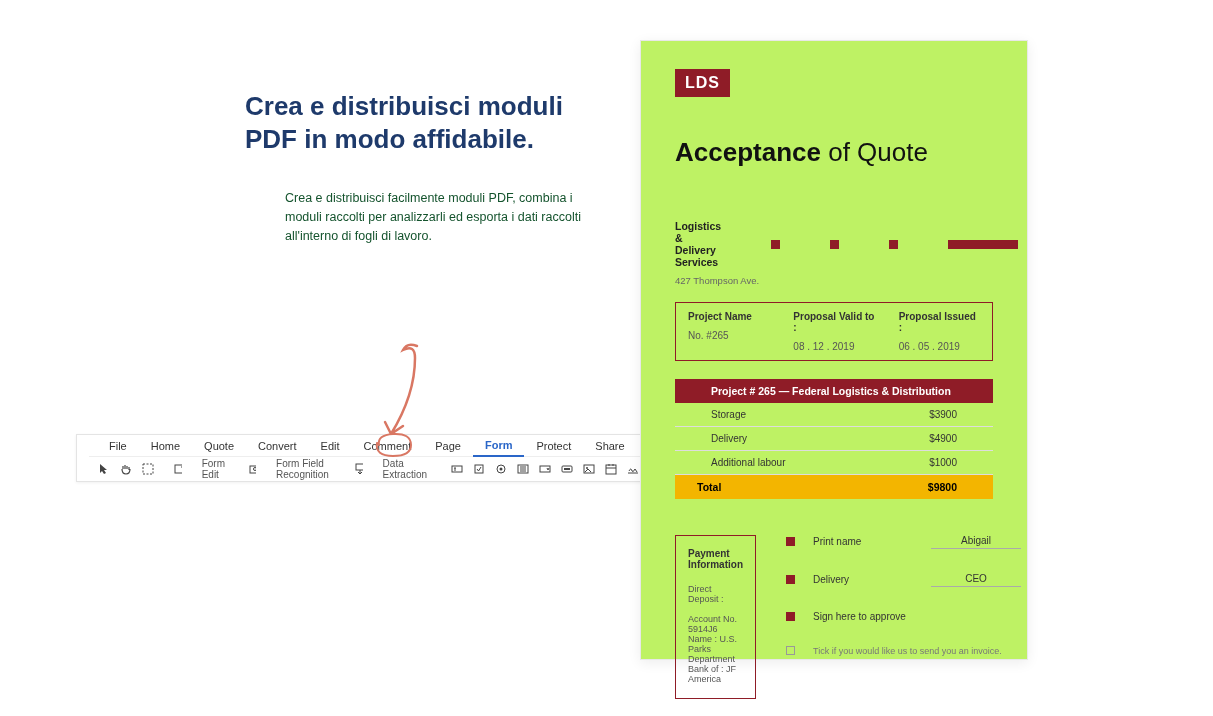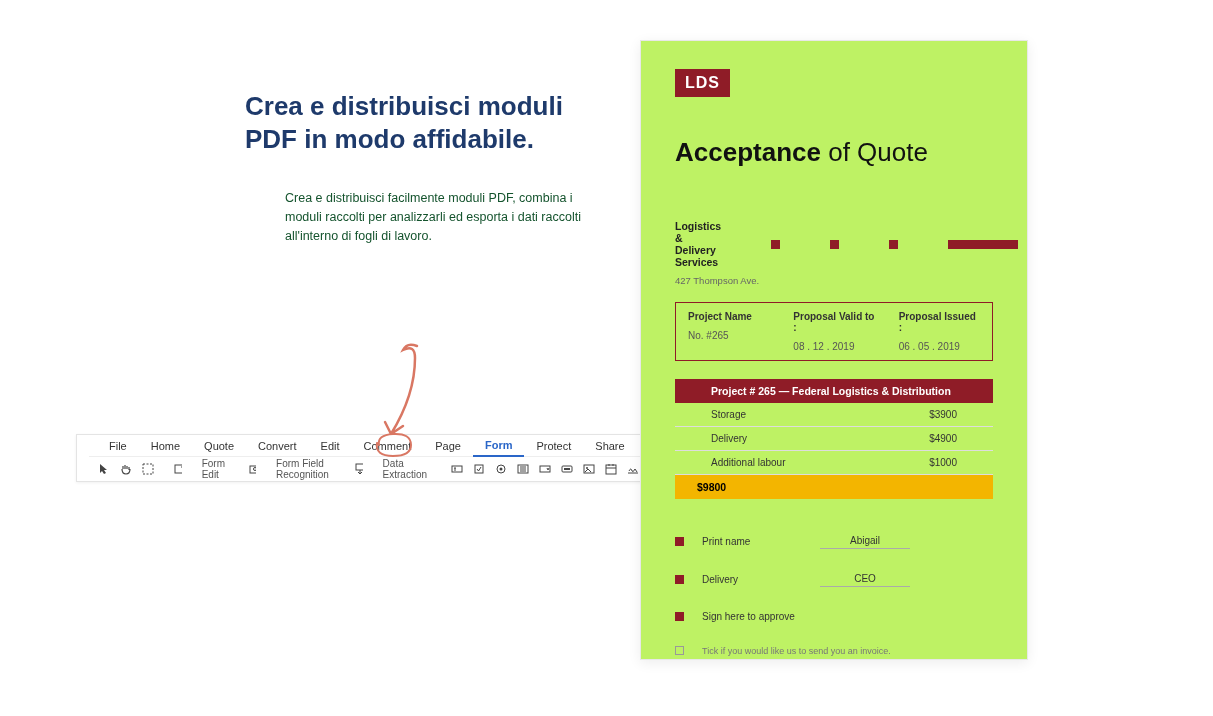--- a/index.html
+++ b/index.html
@@ -462,25 +462,33 @@
     </div>
     <div class="pt-row">
       <div class="name">Delivery</div>
         <div class="val">$4900</div>
     </div>
     <div class="pt-row">
       <div class="name">Additional labour</div>
         <div class="val">$1000</div>
     </div>
     <div class="pt-total">
+      <div class="name">Total</div>
         <div>$9800</div>
     </div>
   </div>
 
   <div class="lower">
+    <div class="paybox">
+      <h4>Payment Information</h4>
+      <div class="dd">Direct Deposit :</div>
+      <div>Account No. 5914J6</div>
+      <div>Name :  U.S. Parks Department</div>
+      <div>Bank of :  JF America</div>
+    </div>
     <div class="sigcol">
       <div class="sigrow">
         <div class="sq"></div>
         <div class="label">Print name</div>
         <div class="val sigline">Abigail</div>
       </div>
       <div class="sigrow">
         <div class="sq"></div>
         <div class="label">Delivery</div>
         <div class="val sigline">CEO</div>

